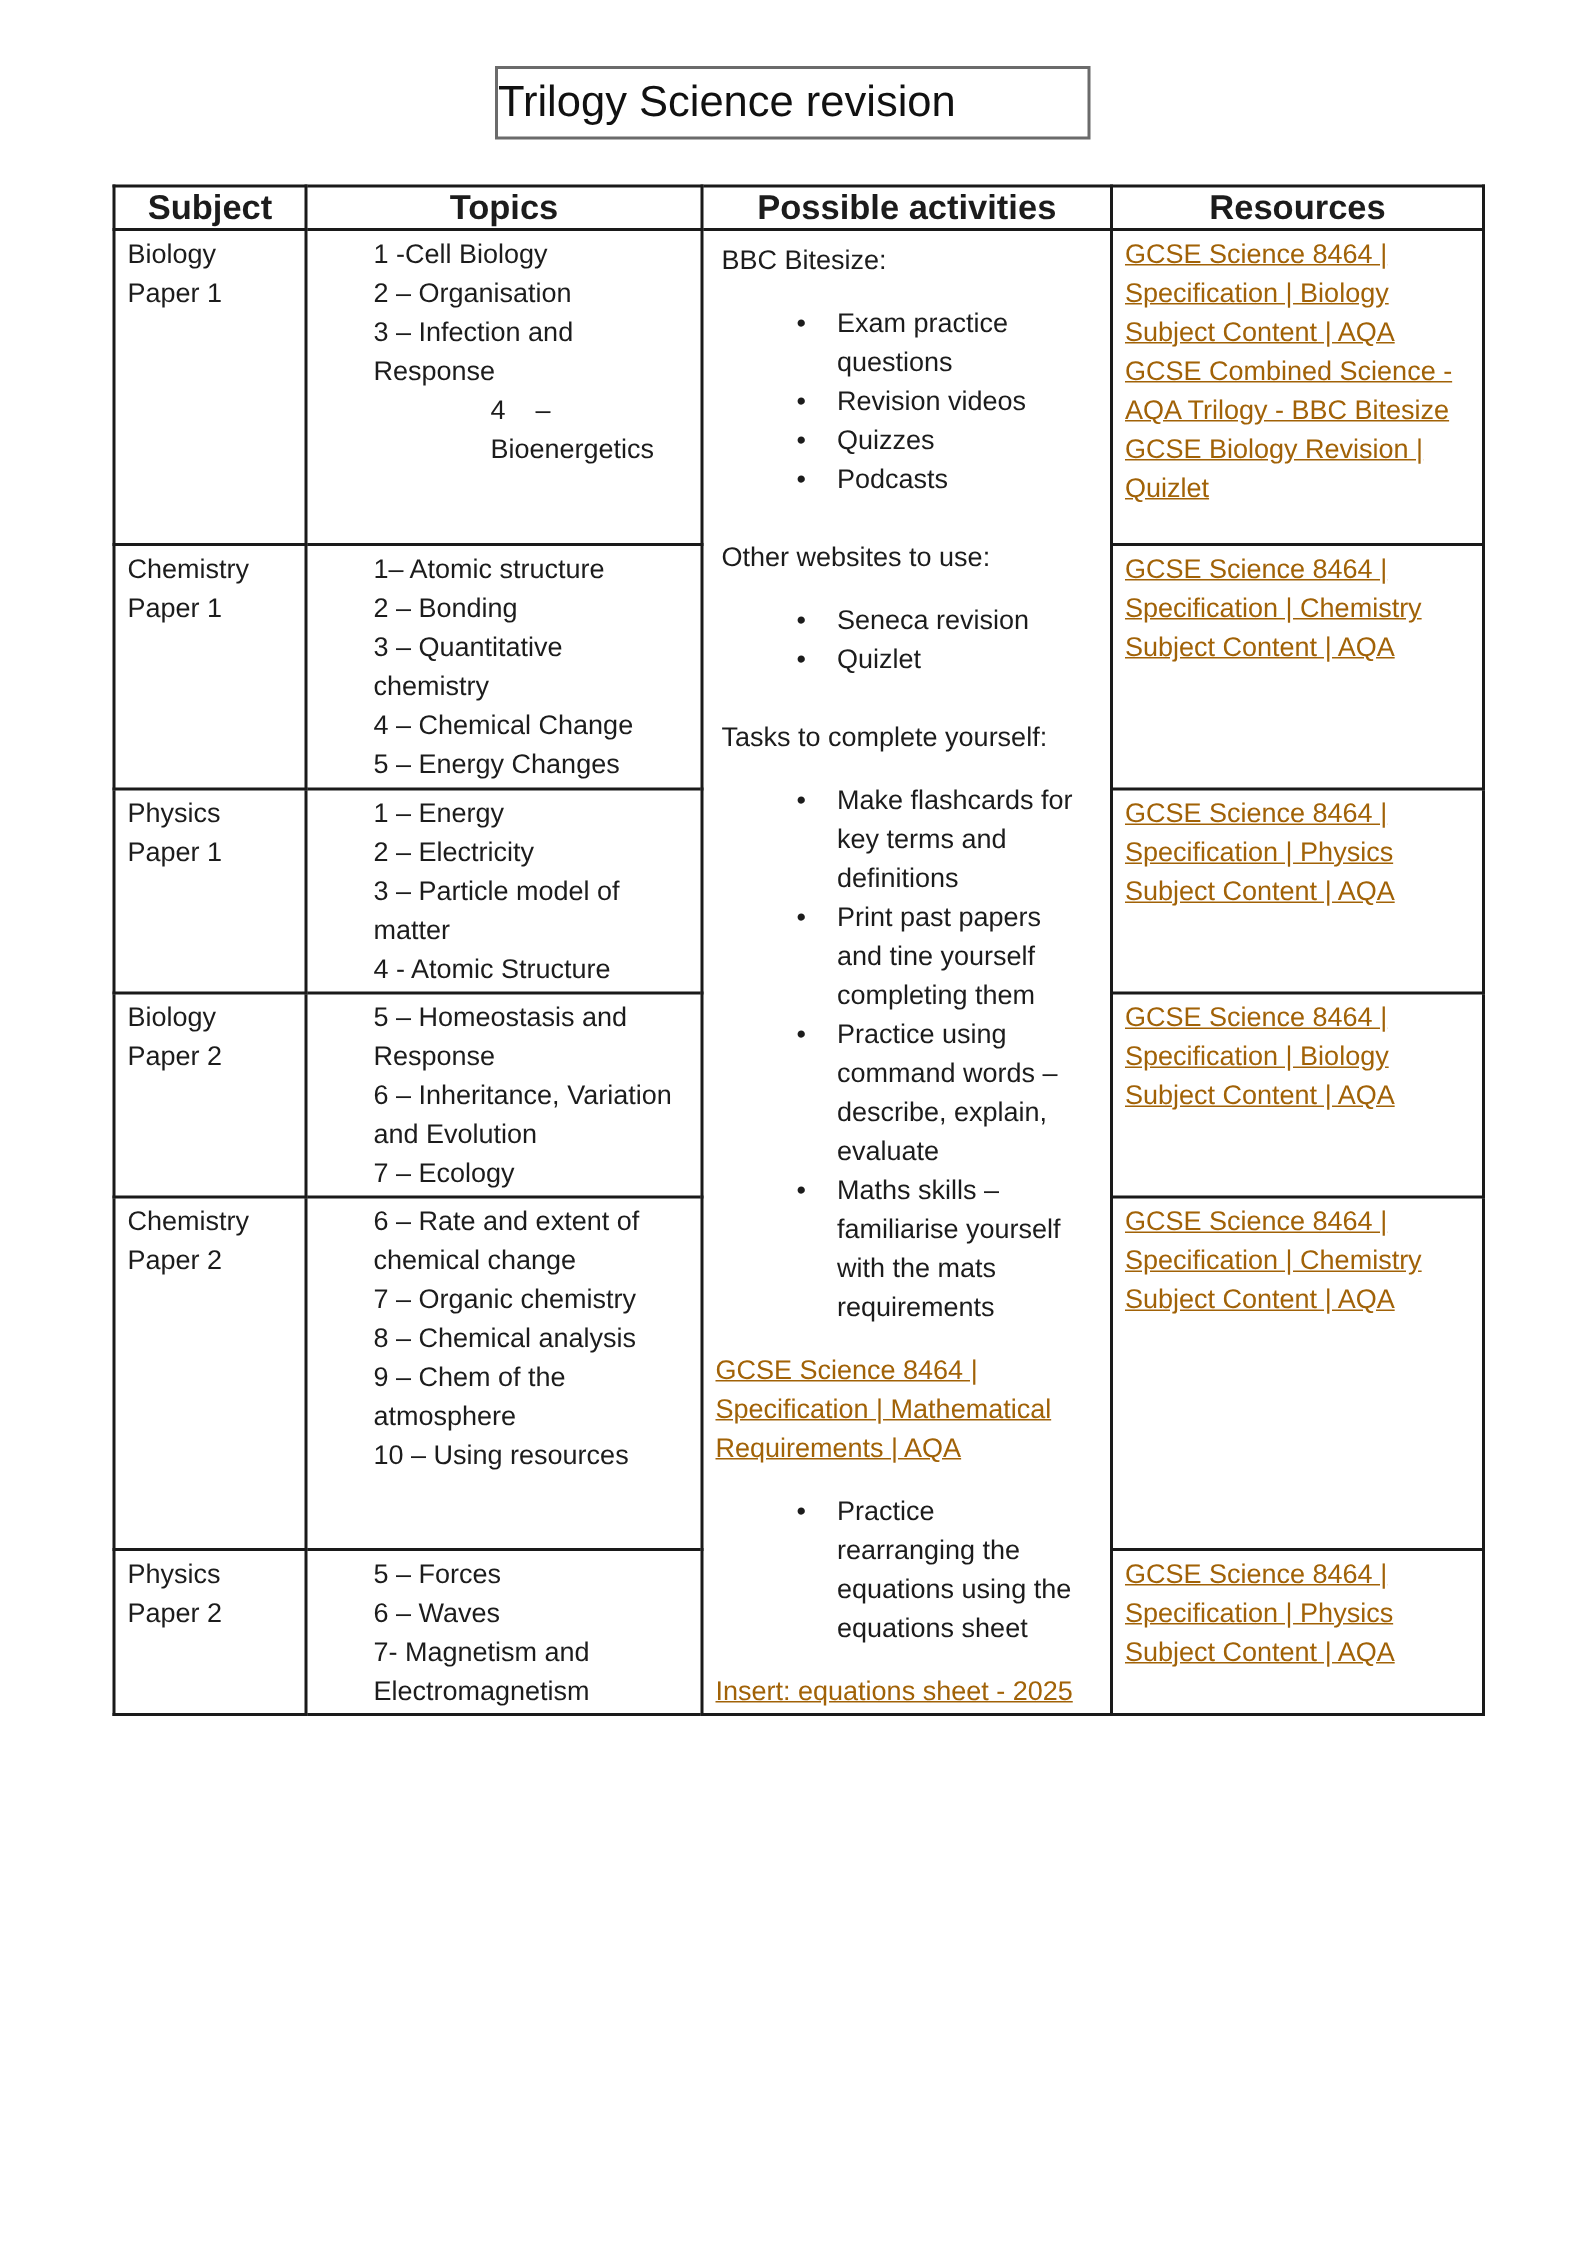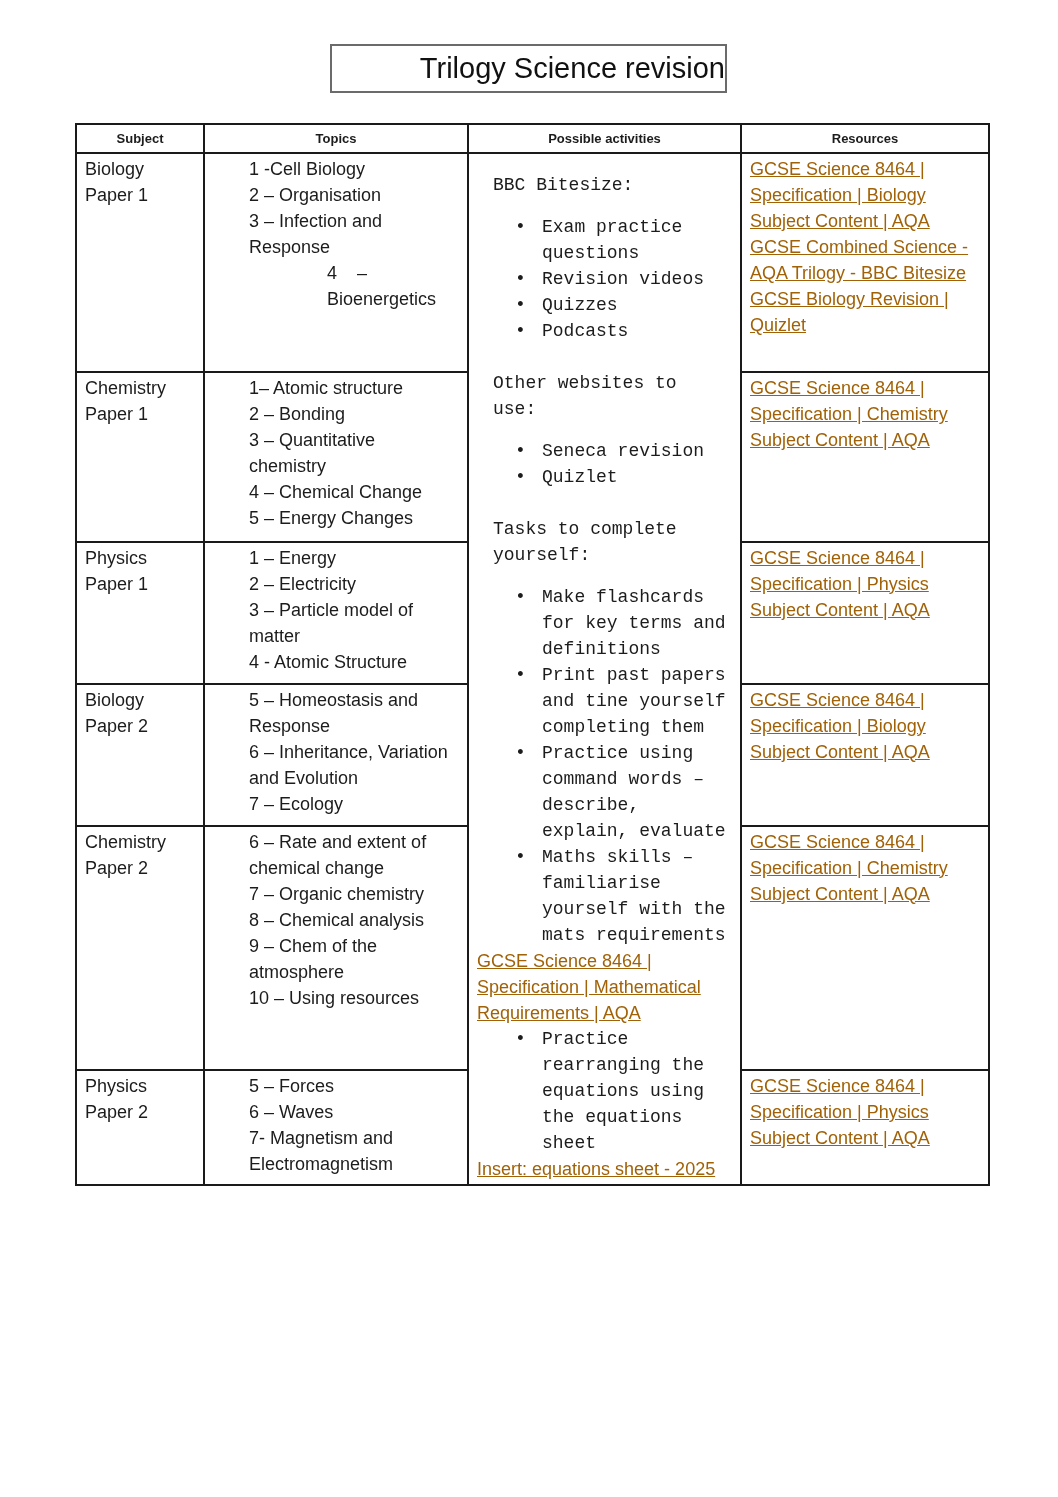--- a/index.html
+++ b/index.html
@@ -5,50 +5,50 @@
   html,body{margin:0;padding:0;background:#ffffff;}
   body{
     width:1058px;height:1497px;position:relative;
     font-family:"Liberation Sans", sans-serif;
     color:#1c1c1c;
   }
   
   .title-box{
     position:absolute;left:330px;top:44px;width:397px;height:49px;
     border:2px solid #6b6b6b;box-sizing:border-box;
-    display:flex;align-items:center;justify-content:flex-end;
+    display:flex;align-items:center;justify-content:flex-start;
   }
   .title-box h1{
     margin:0;font-size:29px;font-weight:400;color:#111;letter-spacing:0;
   }
   
   .rev-table{
     position:absolute;left:75px;top:123px;width:913px;
     border-collapse:collapse;table-layout:fixed;
   }
   .rev-table th,.rev-table td{
     border:2px solid #1a1a1a;vertical-align:top;box-sizing:border-box;
     font-size:18px;line-height:26px;
   }
   .rev-table th{
-    font-size:13px;font-weight:700;text-align:center;
+    font-size:23px;font-weight:700;text-align:center;
     height:29px;padding:0;line-height:27px;
   }
   td.subject-cell{padding:2px 6px 2px 8px;}
   td.topics-cell{padding:2px 18px 2px 8px;}
   td.activities-cell{padding:2px 8px;}
   td.resources-cell{padding:2px 8px 2px 8px;}
   .rh0{height:210px}.rh1{height:156px}.rh2{height:130px}
   .rh3{height:132px}.rh4{height:234px}.rh5{height:106px}
   .topic-line{white-space:pre-wrap;margin-left:36px;}
   .topic-indent{padding-left:78px;}
   
-  .act-heading{margin:16px;font-family:Liberation Mono, monospace;}
+  .act-heading{margin:4px;}
   .act-gap{margin-top:26px;}
-  ul.act-list{margin:0;padding:0;list-style:none;font-family:Liberation Mono, monospace;}
+  ul.act-list{margin:16px;padding:0;list-style:none;}
   ul.act-list li{position:relative;padding-left:65px;}
   ul.act-list li::before{
     content:"\2022";position:absolute;left:38px;top:0;
   }
   
   a.doc-link{
     color:#a16207;text-decoration:underline;display:block;cursor:pointer;
   }
 </style>
 </head>

